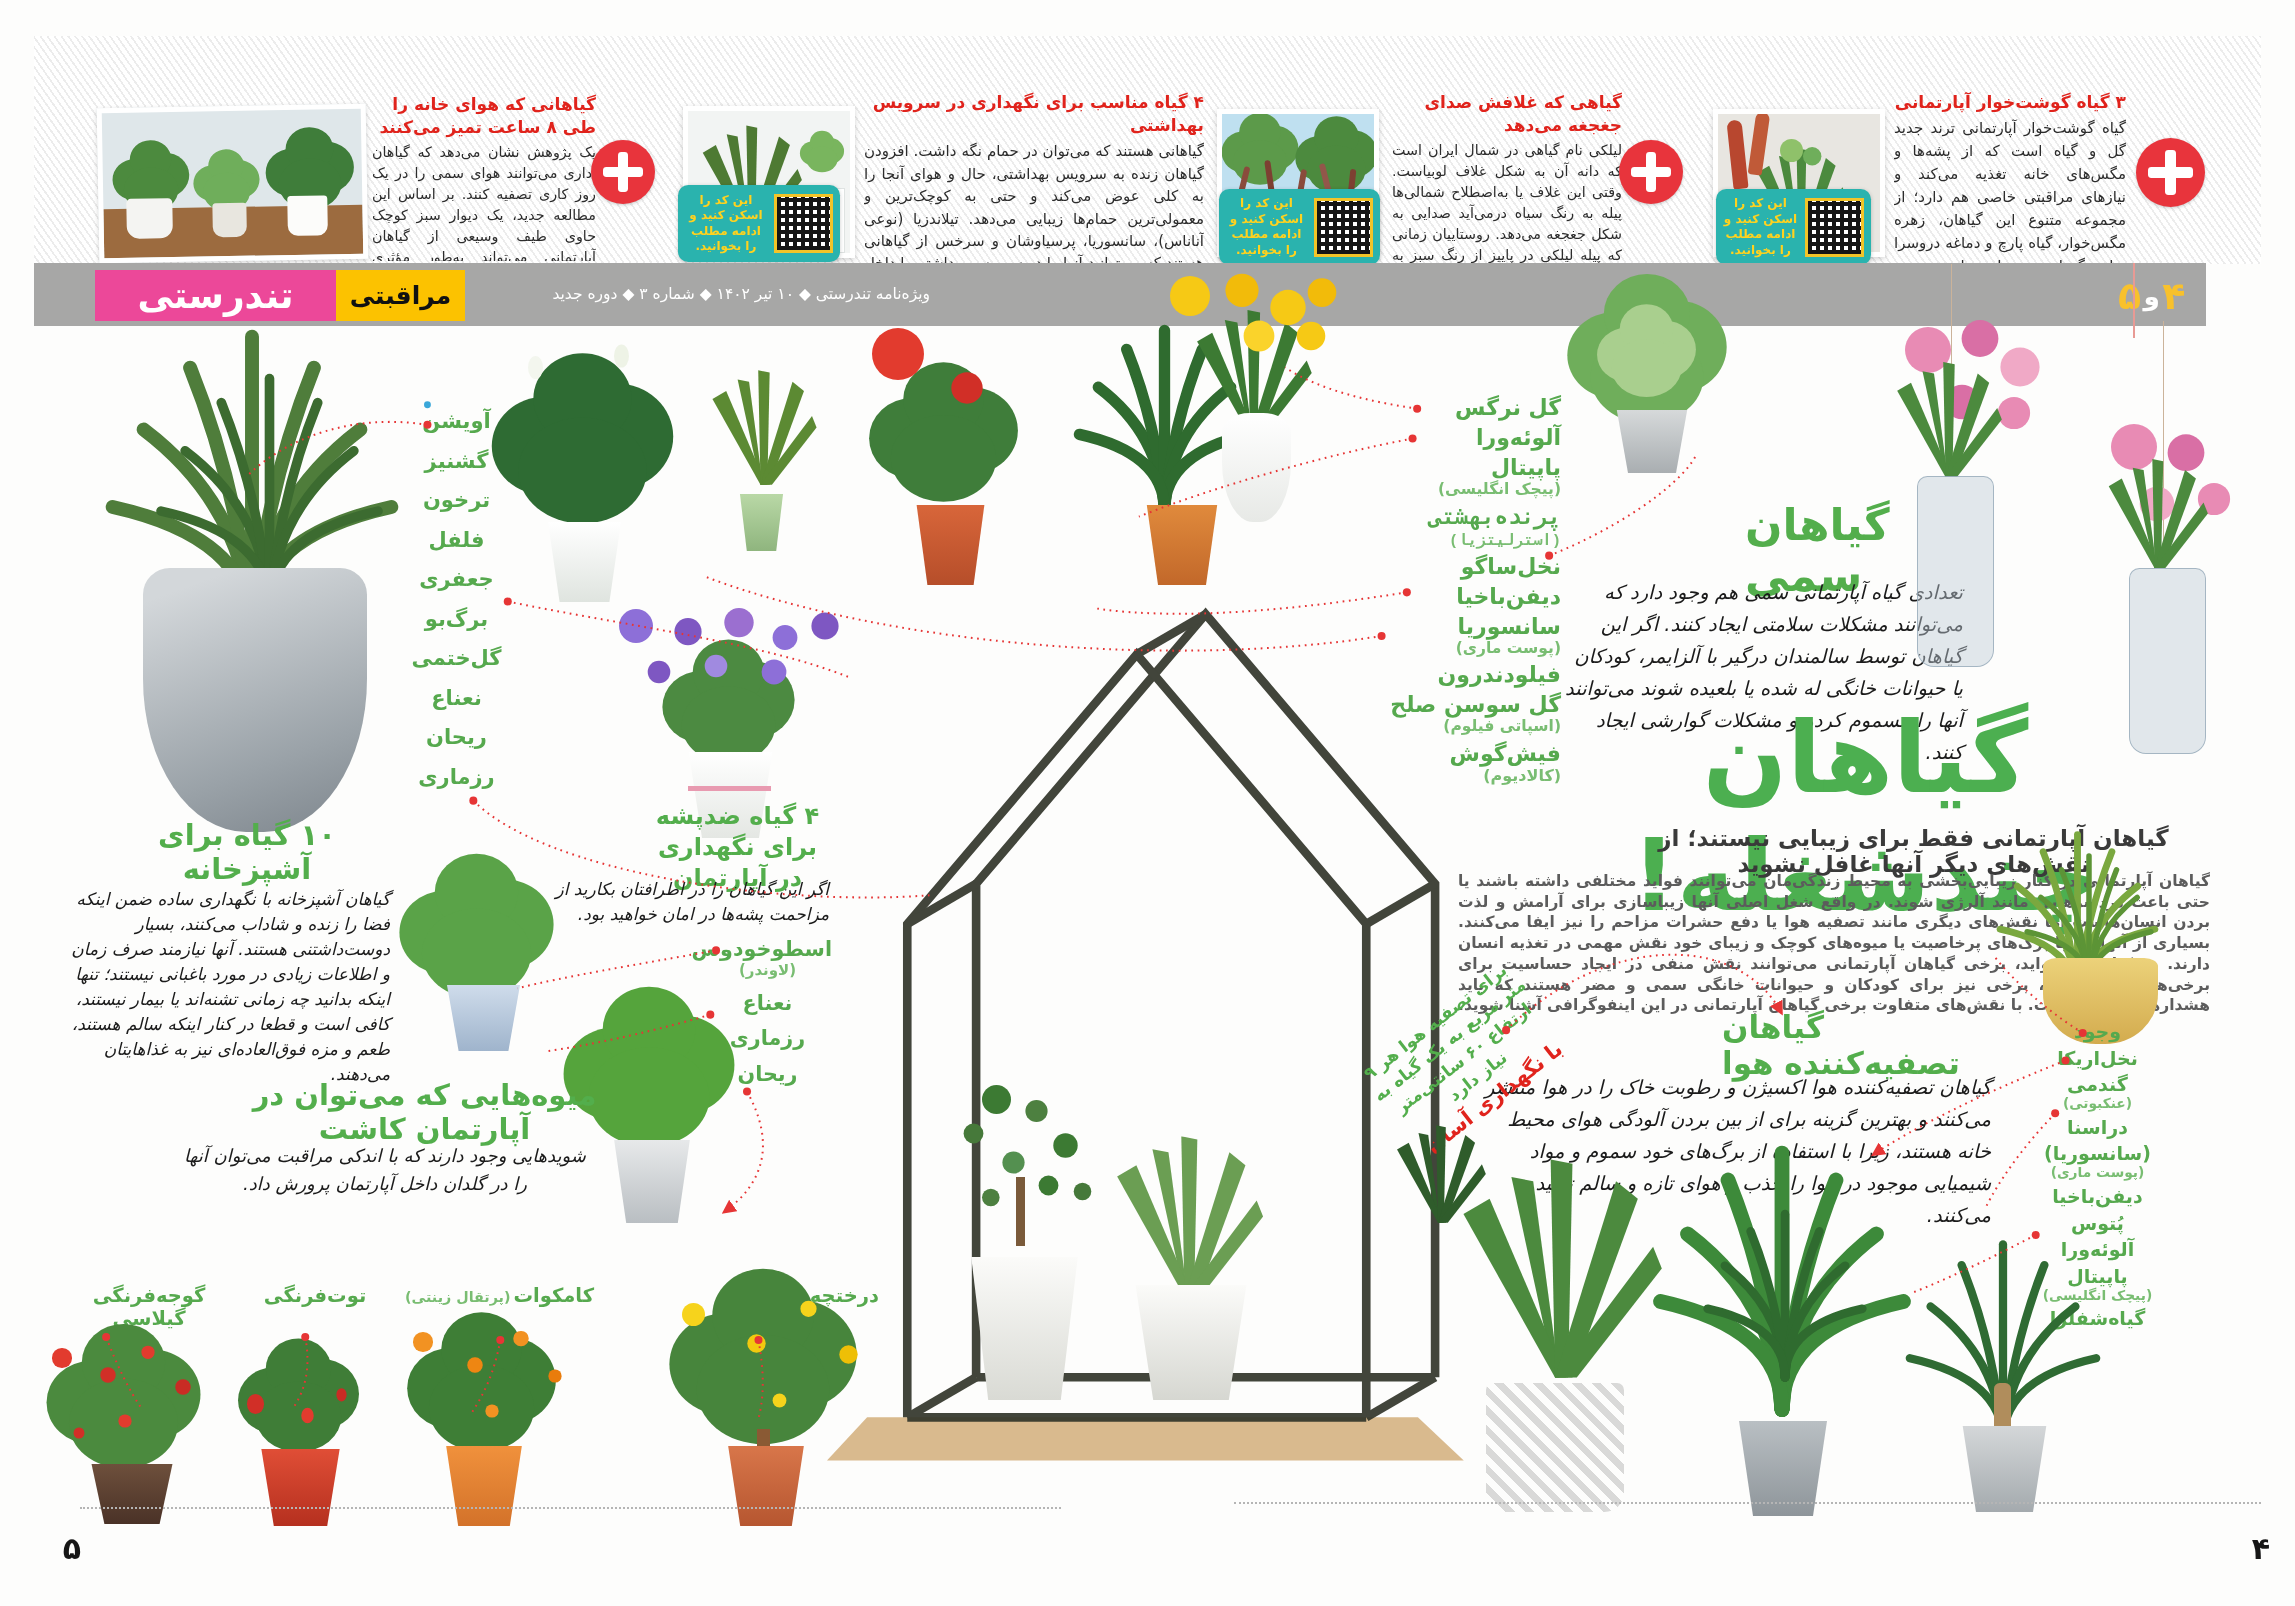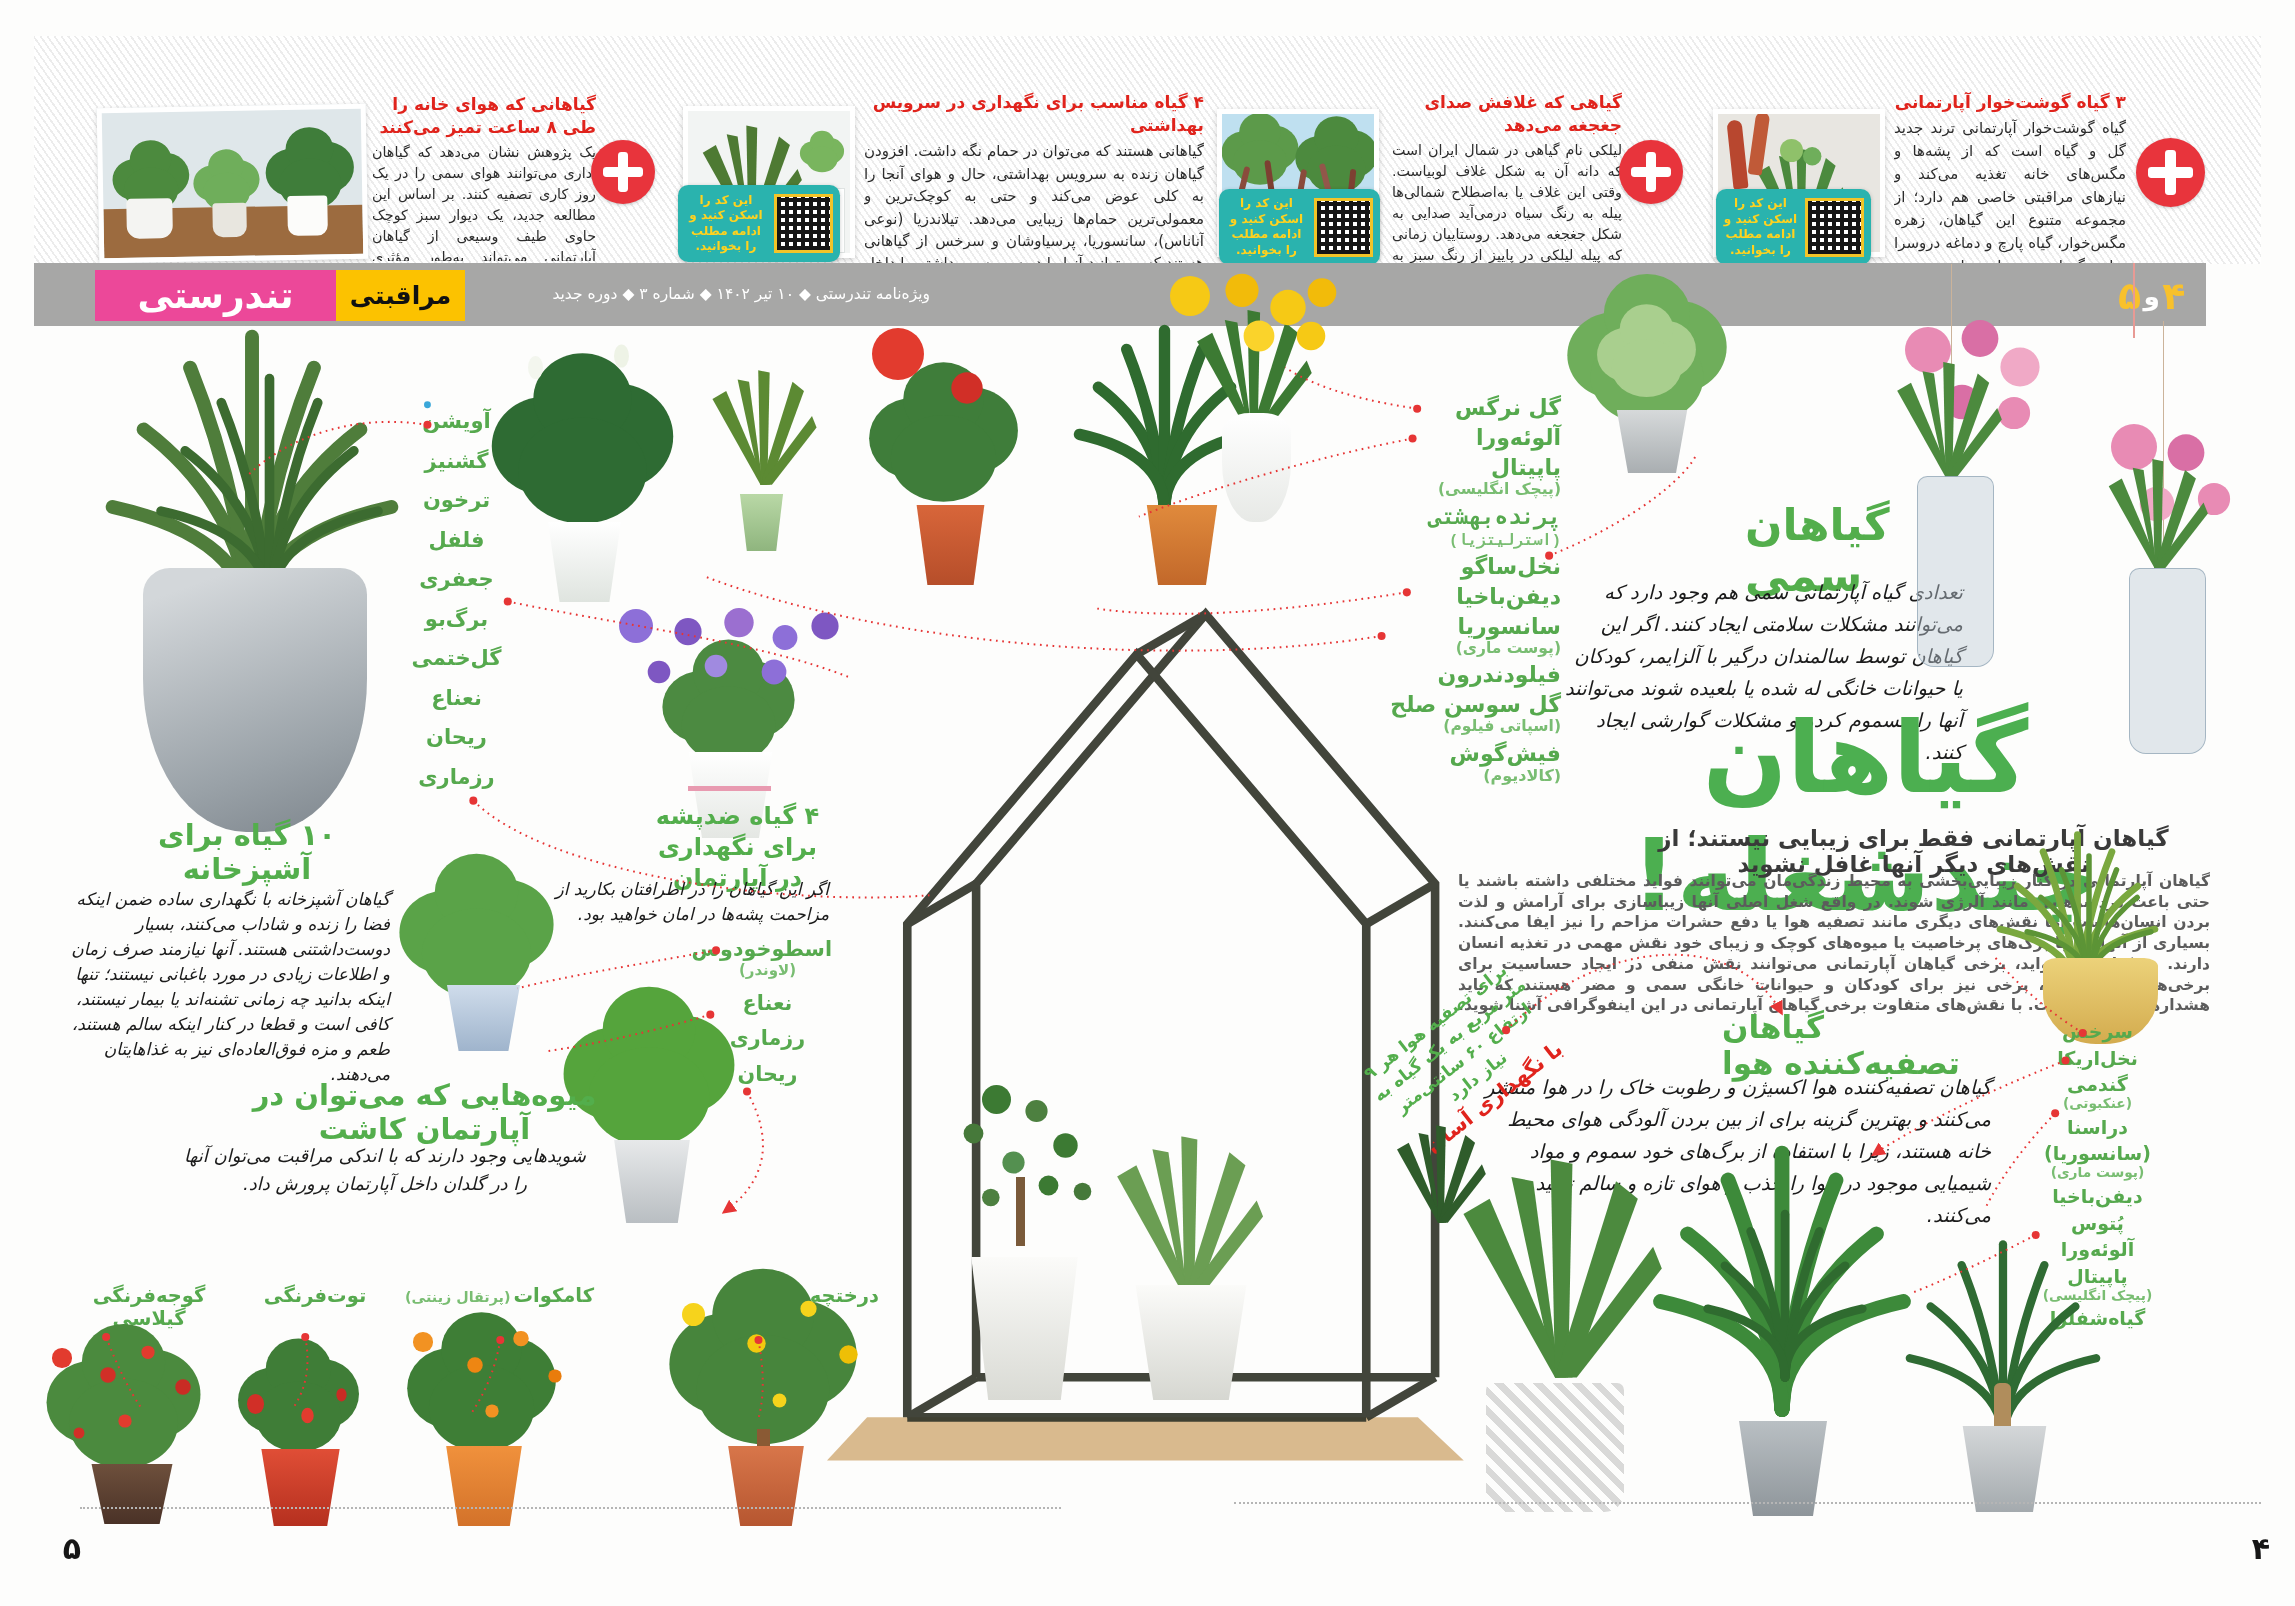--- a/index.html
+++ b/index.html
@@ -518,21 +518,21 @@
   <div class="abs fa hand" style="left:1475px;top:1072px;width:516px;height:129px;font-size:19.5px;line-height:32px;text-align:right;">گیاهان تصفیه‌کننده هوا اکسیژن و رطوبت خاک را در هوا منتشر می‌کنند و بهترین گزینه برای از بین بردن آلودگی هوای محیط خانه هستند، زیرا با استفاده از برگ‌های خود سموم و مواد شیمیایی موجود در هوا را جذب و هوای تازه و سالم تولید می‌کنند.</div>
 
   <div class="abs fa" style="left:1392px;top:993px;width:189px;height:189px;transform:rotate(-38deg);text-align:center;">
     <div class="h-green" style="font-size:17px;line-height:23px;">برای تصفیه هوا هر ۹ متر مربع به یک گیاه به ارتفاع ۶۰ سانتی‌متر نیاز دارد</div>
     <div style="color:#e0231c;font-weight:bold;font-size:20.7px;margin-top:3.4px;">با نگهداری آسان</div>
   </div>
 
   <div class="abs fa plist" style="left:2003px;top:1020px;width:189px;height:270px;text-align:center;font-size:19px;">
 
       <div style="margin-bottom:4.6px;">
-        <div class="plabel">سرخس</div>
+        <div class="plabel">وجود</div>
 
       </div>
 
       <div style="margin-bottom:4.6px;">
         <div class="plabel">نخل‌اریکا</div>
 
       </div>
 
       <div style="margin-bottom:4.6px;">
         <div class="plabel">گندمی</div>

